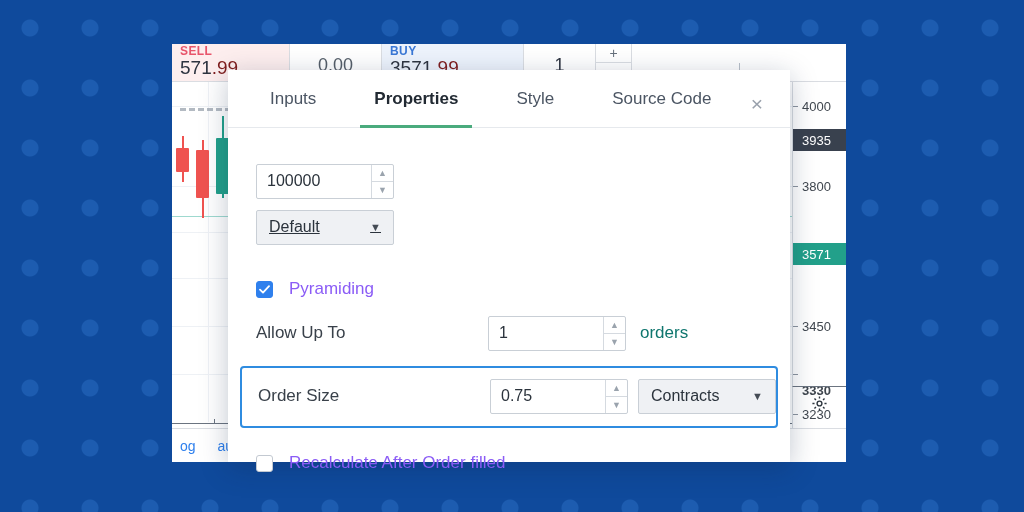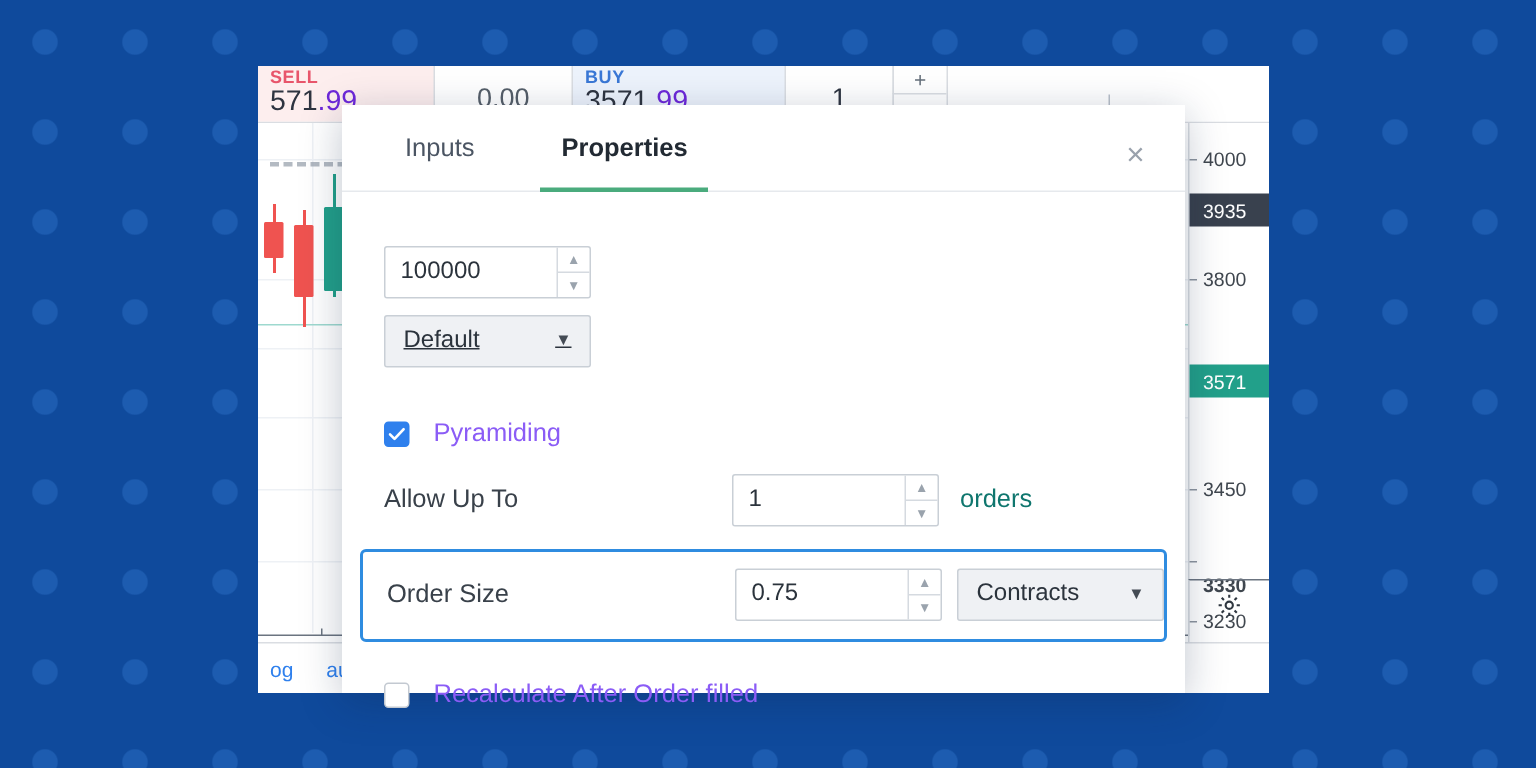--- a/index.html
+++ b/index.html
@@ -62,21 +62,21 @@
     font-size: 12px;
     font-weight: bold;
     letter-spacing: .4px;
     line-height: 12px;
     margin-bottom: 1px;
   }
   .tag-sell { color: #e8556b; }
   .tag-buy  { color: #3a78d6; }
 
   .px { font-size: 19px; color: #2e3440; line-height: 20px; white-space: nowrap; }
-  .px .frac { color: #6d28d9; }
+  .px .frac { color: #7f1d1d; }
   .spread-val { font-size: 18px; color: #555e68; line-height: 20px; padding-bottom: 3px; }
   .qty-val { font-size: 18px; color: #2e3440; line-height: 20px; padding-bottom: 3px; }
 
   .stepper-stack {
     position: absolute;
     right: 0; top: 0; bottom: 0;
     width: 36px;
     display: flex; flex-direction: column;
   }
   .stepper-stack > div {
@@ -444,20 +444,22 @@
       <span class="status-link">og</span>
       <span class="status-link">au</span>
     </div>
   </div>
 
   <div id="dialog">
 
     <div id="tabbar">
       <div class="tab">Inputs</div>
       <div class="tab active">Properties</div>
+      <div class="tab">Style</div>
+      <div class="tab">Source Code</div>
       <div id="close-btn">×</div>
     </div>
 
     <div id="dialog-body">
 
       <div class="field-row">
         <div class="num-input">
           <span>100000</span>
           <span class="spin">
             <div>▲</div>

